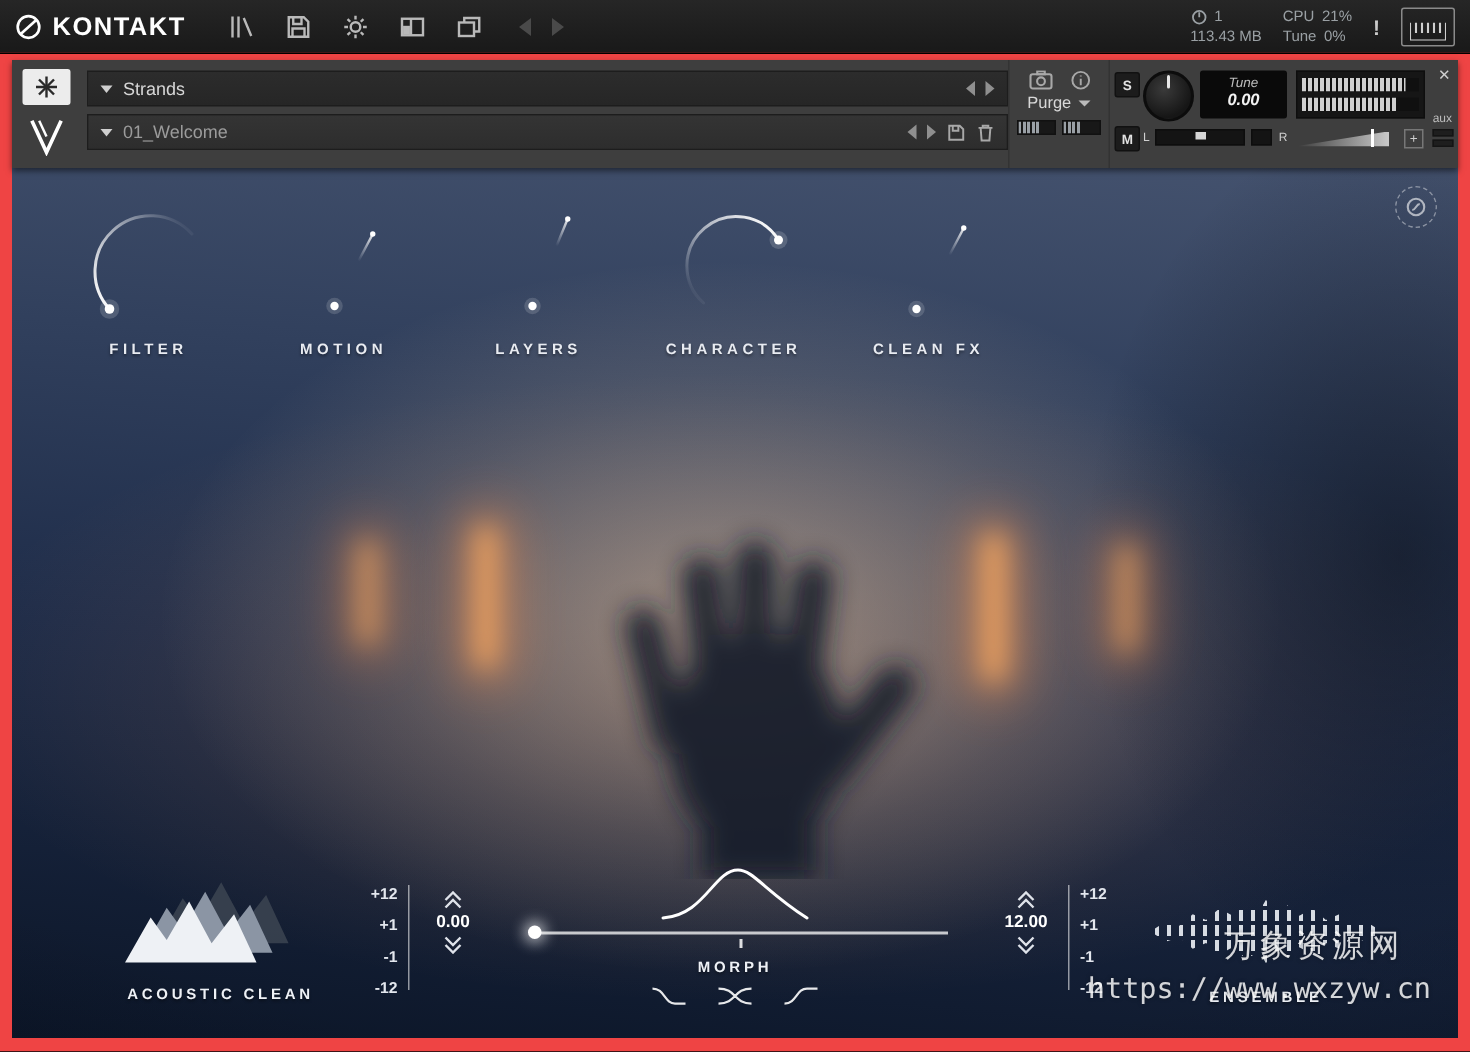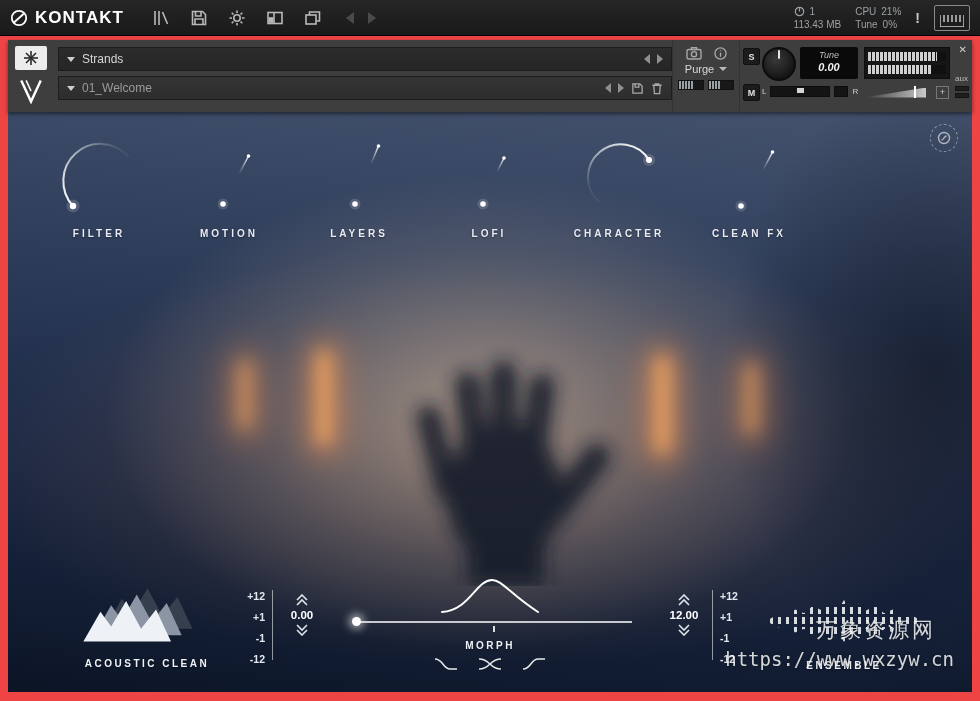--- a/index.html
+++ b/index.html
@@ -432,35 +432,20 @@
                 </linearGradient>
               </defs>
             <circle cx="44" cy="74" r="5.5" fill="#fff" opacity=".15"></circle>
               <circle cx="44" cy="74" r="2.8" fill="#fff"></circle>
             <line x1="60" y1="34" x2="67" y2="17" stroke="url(#g3)" stroke-width="1.6" stroke-linecap="round"></line>
             <circle cx="67.5" cy="16" r="1.8" fill="#fff"></circle>
           </svg>
           <div class="ctl-label">LAYERS</div>
         </div>
 
-        <div class="ctl">
-          <svg viewBox="0 0 96 96">
-            <defs>
-                <linearGradient id="g4" x1="56" y1="42" x2="63" y2="28" gradientUnits="userSpaceOnUse">
-              <stop offset="0" stop-color="#fff" stop-opacity="0"></stop>
-                  <stop offset="1" stop-color="#fff" stop-opacity=".9"></stop>
-                </linearGradient>
-              </defs>
-            <circle cx="42" cy="74" r="5.5" fill="#fff" opacity=".15"></circle>
-              <circle cx="42" cy="74" r="2.8" fill="#fff"></circle>
-            <line x1="56" y1="42" x2="62.5" y2="29" stroke="url(#g4)" stroke-width="1.6" stroke-linecap="round"></line>
-            <circle cx="63" cy="28" r="1.8" fill="#fff"></circle>
-          </svg>
-          <div class="ctl-label">LOFI</div>
-        </div>
 
         <div class="ctl">
           <svg viewBox="0 0 96 96">
             <defs>
                 <linearGradient id="g5" x1="28" y1="72" x2="78" y2="30" gradientUnits="userSpaceOnUse">
               <stop offset="0" stop-color="#fff" stop-opacity=".05"></stop>
                   <stop offset=".4" stop-color="#fff" stop-opacity=".5"></stop>
                   <stop offset="1" stop-color="#fff" stop-opacity=".95"></stop>
                 </linearGradient>
               </defs>

